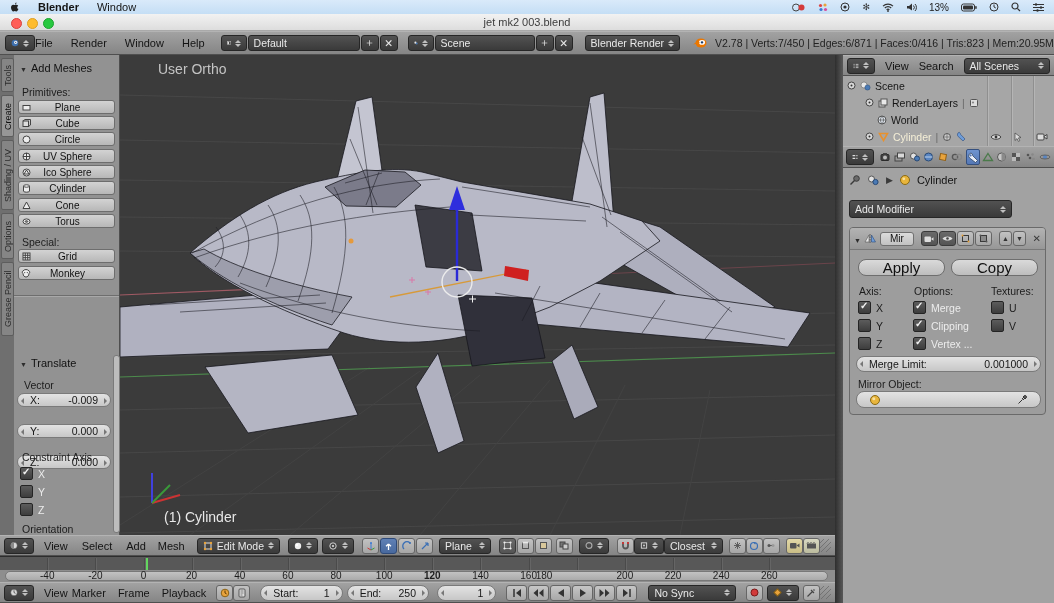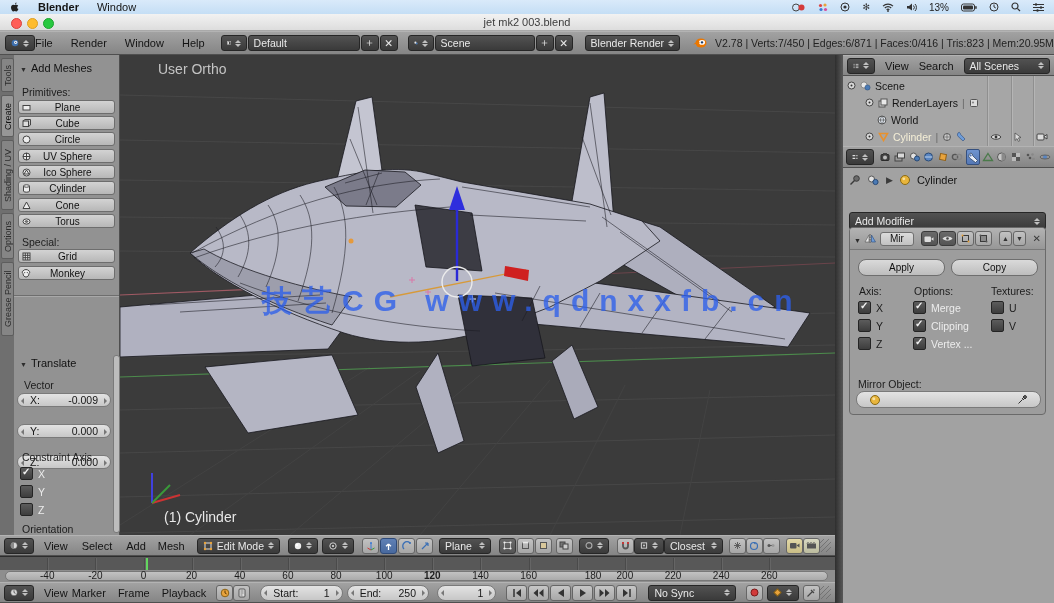--- a/index.html
+++ b/index.html
@@ -24,21 +24,21 @@
   .dd .grow{flex:1}
   .spin{display:inline-flex;flex-direction:column;gap:1px}
   .spin i{display:block;width:0;height:0;border:3px solid transparent}
   .spin i.u{border-bottom-color:#c0c0c0;border-top-width:0}
   .spin i.d{border-top-color:#c0c0c0;border-bottom-width:0}
   .tbtn{display:inline-flex;align-items:center;justify-content:center;height:16px;min-width:17px;border-radius:3px;
         background:linear-gradient(#c2c2c2,#a6a6a6);border:1px solid #666;box-sizing:border-box}
   .tbtn.pressed{background:linear-gradient(#5f80b5,#48699e);border-color:#2f4a78}
   .tbtn.dark{background:linear-gradient(#6a6a6a,#545454);border-color:#3a3a3a}
   .btn{display:flex;align-items:center;justify-content:center;background:linear-gradient(#dadada,#bdbdbd);
-       border:1px solid #6e6e6e;border-radius:8px;color:#101010;font-size:10px;box-sizing:border-box}
+       border:1px solid #6e6e6e;border-radius:8px;color:#101010;font-size:15px;box-sizing:border-box}
   .pill{position:relative;display:flex;align-items:center;justify-content:space-between;padding:0 12px;
         background:linear-gradient(#e3e3e3,#c7c7c7);border:1px solid #7a7a7a;border-radius:8px;height:14px;
         font-size:10.5px;color:#161616;box-sizing:border-box}
   .pill .stepl,.pill .stepr{position:absolute;top:4px;width:0;height:0;border:3px solid transparent}
   .pill .stepl{left:3px;border-right-color:#777;border-left-width:0}
   .pill .stepr{right:3px;border-left-color:#777;border-right-width:0}
   .chk{width:11px;height:11px;border-radius:2px;background:linear-gradient(#5c5c5c,#3d3d3d);
        border:1px solid #242424;position:relative;flex:none}
   .chk.on::after{content:"✓";position:absolute;left:1px;top:-2px;color:#f4f4f4;font-size:10px;font-weight:bold}
   .chkrow{display:flex;align-items:center;gap:5px}
@@ -451,21 +451,20 @@
       </g>
 
       <g stroke-width="2">
         <line x1="32" y1="448" x2="32" y2="418" stroke="#4040dd"></line>
         <line x1="32" y1="448" x2="60" y2="440" stroke="#cc3333"></line>
         <line x1="32" y1="448" x2="50" y2="430" stroke="#3a9a3a"></line>
       </g>
     </svg>
     <span class="vplabel" style="left:38px;top:6px">User Ortho</span>
     <span class="vplabel" style="left:44px;top:454px;color:#e8e8e8">(1) Cylinder</span>
-    <span id="watermark">技艺CG www.qdnxxfb.cn</span>
   </div>
 
   <div class="abs" id="divider"></div>
 
   <div class="abs hstrip" id="outliner-header" style="top:55px;padding:0 4px;gap:10px">
     <span class="dd" style="width:28px">
       <svg width="11" height="10" viewBox="0 0 11 10">
           <path d="M1 2h2M1 5h2M1 8h2M5 2h5M5 5h5M5 8h5" stroke="#ddd" stroke-width="1.4"></path>
         </svg>
       <span class="spin">
@@ -656,21 +655,21 @@
           <circle cx="8.5" cy="7" r="2.6" fill="#4a7ab5" stroke="#2a4a75"></circle>
         </svg>
       <span style="font-size:9px;color:#3a3a3a">▶</span>
       <svg width="12" height="12" viewBox="0 0 12 12">
           <circle cx="6" cy="6" r="4.5" fill="#e8b53c" stroke="#8a6a15"></circle>
           <circle cx="4.8" cy="4.8" r="1.4" fill="#f8e0a0"></circle>
         </svg>
       <span style="font-size:11px;color:#141414">Cylinder</span>
     </div>
 
-    <span class="dd" style="position:absolute;left:6px;top:44px;width:197px;height:18px">
+    <span class="dd" style="position:absolute;left:6px;top:32px;width:163px;height:18px">
       <span class="grow">Add Modifier</span>
         <span class="spin">
           <i class="u"></i>
           <i class="d"></i>
         </span>
     </span>
 
     <div id="modbox">
       <div class="mhead">
         <span class="caret"></span>
@@ -743,20 +742,26 @@
           <span class="chk on"></span>
           <span class="lab lt">Vertex ...</span>
         </span>
       <span class="chkrow" style="position:absolute;left:141px;top:73px">
           <span class="chk"></span>
           <span class="lab">U</span>
         </span>
       <span class="chkrow" style="position:absolute;left:141px;top:91px">
           <span class="chk"></span>
           <span class="lab">V</span>
+        </span>
+      <span class="pill" style="position:absolute;left:6px;top:128px;width:185px;height:16px">
+          <i class="stepl"></i>
+          <span>Merge Limit:</span>
+          <span>0.001000</span>
+          <i class="stepr"></i>
         </span>
       <span class="lab" style="position:absolute;left:8px;top:150px">Mirror Object:</span>
       <span class="pill" style="position:absolute;left:6px;top:163px;width:185px;height:17px;justify-content:flex-start;gap:6px">
         <svg width="12" height="12" viewBox="0 0 12 12">
             <circle cx="6" cy="6" r="4.5" fill="#e8b53c" stroke="#8a6a15"></circle>
             <circle cx="4.8" cy="4.8" r="1.5" fill="#f8e0a0"></circle>
           </svg>
         <svg width="11" height="11" viewBox="0 0 11 11" style="margin-left:auto">
             <path d="M1.5 9.5l4-4M5 4l2 2M7.5 1.5a1.6 1.6 0 0 1 2 2L8 5 6 3z" fill="#555" stroke="#333"></path>
           </svg>
@@ -965,21 +970,21 @@
         <span class="tick-num" style="left: 95.36px;">-20</span>
         <span class="tick-num" style="left: 143.5px;">0</span>
         <span class="tick-num" style="left: 191.64px;">20</span>
         <span class="tick-num" style="left: 239.78px;">40</span>
         <span class="tick-num" style="left: 287.92px;">60</span>
         <span class="tick-num" style="left: 336.06px;">80</span>
         <span class="tick-num" style="left: 384.2px;">100</span>
         <span class="tick-num" style="left: 432.34px; font-weight: bold;">120</span>
         <span class="tick-num" style="left: 480.48px;">140</span>
         <span class="tick-num" style="left: 528.62px;">160</span>
-        <span class="tick-num" style="left: 593px;">180</span>
+        <span class="tick-num" style="left: 544px;">180</span>
         <span class="tick-num" style="left: 624.9px;">200</span>
         <span class="tick-num" style="left: 673.04px;">220</span>
         <span class="tick-num" style="left: 721.18px;">240</span>
         <span class="tick-num" style="left: 769.32px;">260</span>
       </div>
   </div>
 
   <div class="abs hstrip" id="tlheader">
     <span class="dd" style="width:30px">
       <svg width="11" height="11" viewBox="0 0 11 11">

